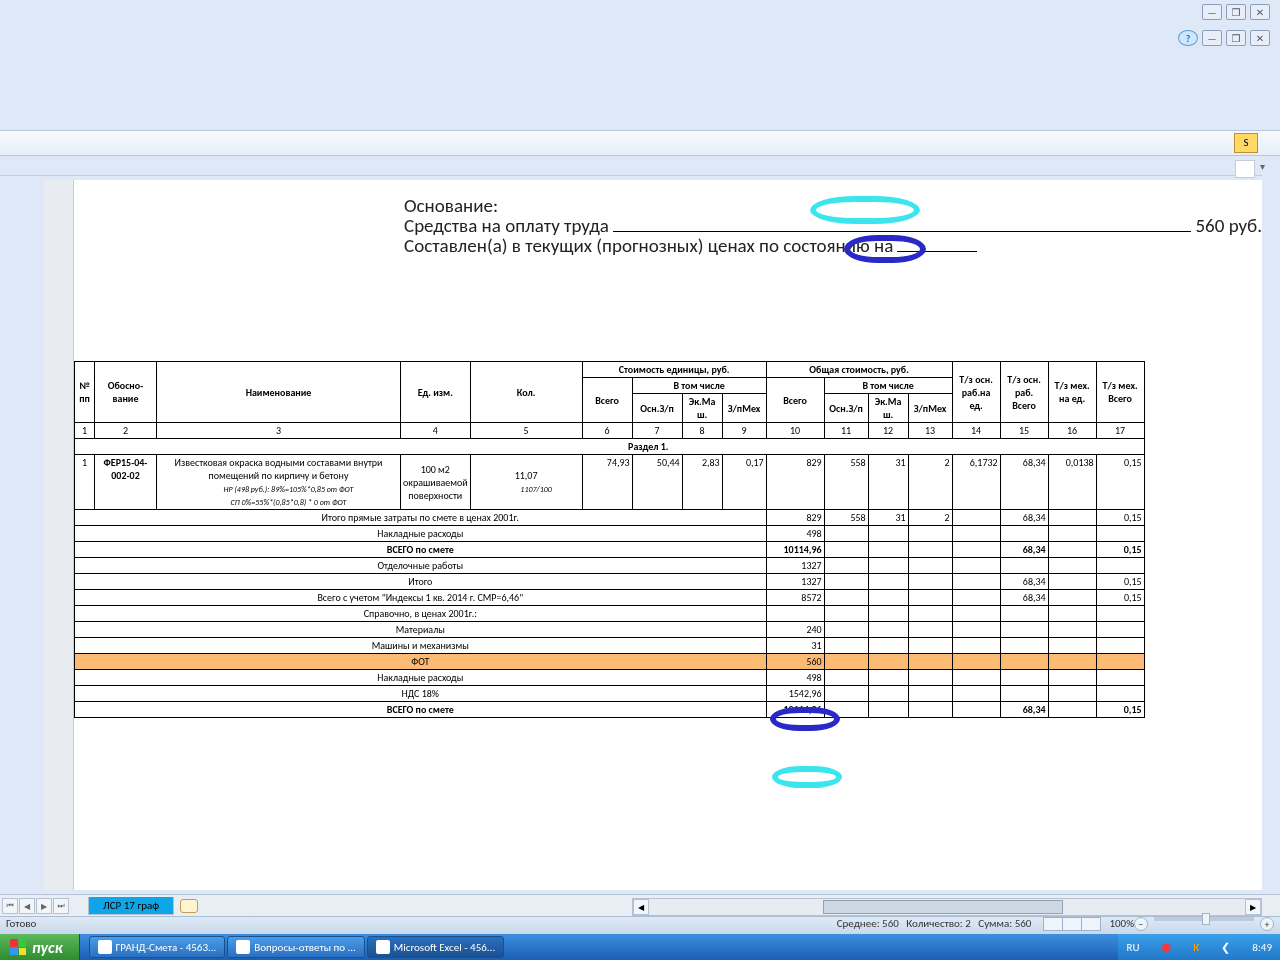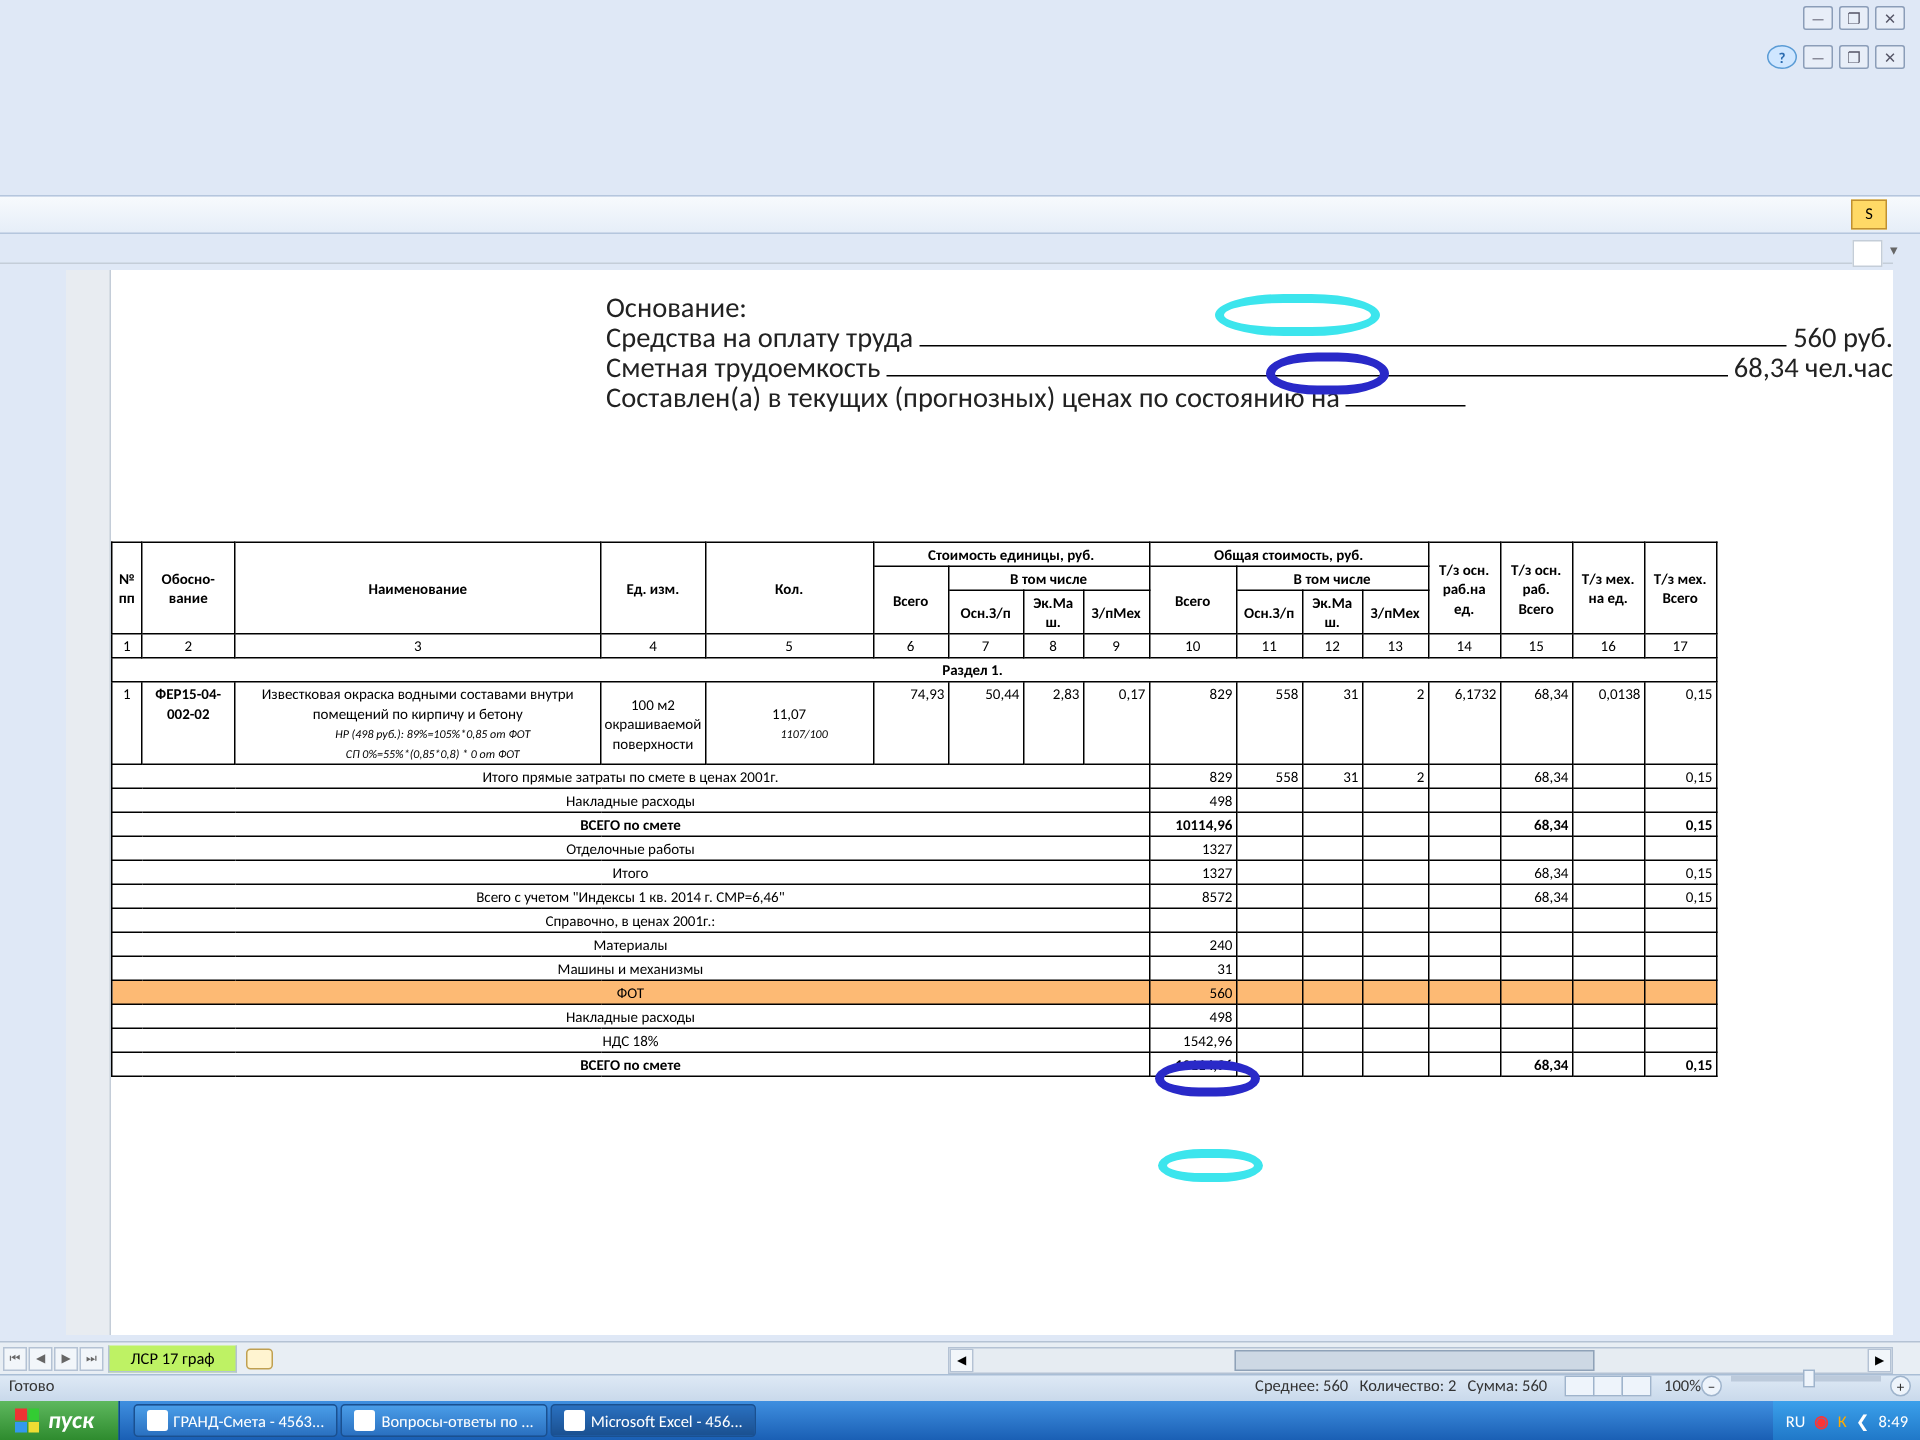--- a/index.html
+++ b/index.html
@@ -26,40 +26,40 @@
 .tbl .left { text-align:center; }
 .tbl .right { text-align:right; }
 .tbl .bold { font-weight:bold; }
 .tbl .tiny { font-size:8px; font-style:italic;padding-left:20px; }
 .sel-row td { background:#fdba74; }
 .circle-cyan { position:absolute; border:6px solid #3ce5ed; border-radius:50%/60%; pointer-events:none; }
 .circle-blue { position:absolute; border:6px solid #2929c8; border-radius:50%/60%; pointer-events:none; }
 .sheet-tabs { position:absolute; bottom:44px; left:0; right:0; height:22px; background:#e8eef4; border-top:1px solid #b4c2d4; display:flex; align-items:center; }
 .nav-btns { display:flex; margin-left:2px; }
 .nav-btns span { width:16px; height:16px; display:flex; align-items:center; justify-content:center; font-size:8px; color:#666; border:1px solid #b4c2d4; background:#f2f6fa; margin-right:1px; cursor:pointer; }
-.tab { background:#bef264; border:1px solid #b4c2d4; border-top:none; padding:2px 14px; font-size:11px; margin-left:2px; }
+.tab { background:#0ea5e9; border:1px solid #b4c2d4; border-top:none; padding:2px 14px; font-size:11px; margin-left:18px; }
 .tab-plus { width:18px; height:14px; border:1px solid #c0a050; background:#fff4d0; margin-left:6px; border-radius:3px; cursor:pointer; }
 .hscroll { position:absolute; right:18px; bottom:0; width:630px; height:18px; background:#e6ecf2; border:1px solid #b4c2d4; display:flex; align-items:center; }
 .hscroll .arrow { width:16px; height:16px; background:#f2f6fa; border:1px solid #b4c2d4; display:flex; align-items:center; justify-content:center; font-size:8px; cursor:pointer; }
 .hscroll .thumb { height:14px; background:#cdd8e4; border:1px solid #8fa2b8; position:absolute;  }
 .statusbar { position:absolute; bottom:26px; left:0; right:0; height:18px; background:linear-gradient(#dee9f5,#c9d9eb); border-top:1px solid #a9bed5; display:flex; align-items:flex-start; font-size:11px; padding:0 6px; color:#333; }
 .statusbar .spacer { flex:1; }
 .view-btns { display:flex; margin:0 8px; }
 .view-btns span { width:20px; height:14px; border:1px solid #9fb4cc; background:#eef4fb; margin-left:-1px; cursor:pointer; }
 .zoom-slider { width:100px; height:4px; background:#bccadb; margin:0 6px; position:relative; }
 .zoom-slider .knob { position:absolute; left:48px; top:-4px; width:8px; height:12px; background:#eef4fb; border:1px solid #9fb4cc; }
 .zoom-plus,.zoom-minus { width:14px; height:14px; border:1px solid #9fb4cc; background:#eef4fb; border-radius:50%; display:flex; align-items:center; justify-content:center; font-size:10px; cursor:pointer; }
 .taskbar { position:absolute; bottom:0; left:0; right:0; height:26px; background:linear-gradient(#3f8fe0,#1a5fb4); display:flex; align-items:center; }
 .start { background:linear-gradient(#5eb85e,#2e8b2e); height:26px; padding:0 16px 0 10px; display:flex; align-items:center; color:#fff; font-weight:bold; font-style:italic; font-size:16px; border-right:1px solid #0d4a8f; }
 .start .win { width:16px; height:16px; margin-right:6px; display:grid; grid-template:1fr 1fr/1fr 1fr; gap:1px; }
 .start .win span:nth-child(1){background:#e33;} .start .win span:nth-child(2){background:#3c3;} .start .win span:nth-child(3){background:#39e;} .start .win span:nth-child(4){background:#ed3;}
 .task-btn { height:22px; margin:2px 1px; padding:0 8px; background:linear-gradient(#4a9de8,#2a70c0); border:1px solid #1a5090; border-radius:3px; display:flex; align-items:center; color:#fff; font-size:11px; max-width:150px; overflow:hidden; white-space:nowrap; cursor:pointer; }
 .task-btn.active { background:linear-gradient(#2a70c0,#1a5090); }
 .task-btn .ico { width:14px; height:14px; margin-right:4px; background:#fff; border-radius:2px; display:inline-block; }
-.tray { margin-left:auto; background:linear-gradient(#3ba0eb,#2078c8); height:26px; padding:0 8px; display:flex; align-items:center; gap:6px; color:#fff; font-size:11px; }
+.tray { margin-left:auto; background:linear-gradient(#3ba0eb,#2078c8); height:26px; padding:0 8px; display:flex; align-items:center; gap:22px; color:#fff; font-size:11px; }
 .tray span { cursor:default; }
 </style>
 </head>
 <body>
 
 <div class="titlebar-controls">
   <span>—</span>
   <span>❐</span>
   <span>✕</span>
 </div>
@@ -82,25 +82,20 @@
 
   <div class="doc">
     <div class="info-block">
       <div class="info-line">
           <span class="info-label">Основание:</span>
         </div>
       <div class="info-line">
           <span class="info-label">Средства  на оплату труда</span>
           <span class="info-fill"></span>
           <span class="info-val">560  руб.</span>
-        </div>
-      <div class="info-line">
-          <span class="info-label">Сметная трудоемкость</span>
-          <span class="info-fill"></span>
-          <span class="info-val">68,34  чел.час</span>
         </div>
       <div class="info-line">
           <span class="info-label">Составлен(а) в текущих (прогнозных) ценах по состоянию на</span>
           <span class="info-fill" style="max-width:80px"></span>
         </div>
     </div>
   </div>
 
   <table class="tbl">
     <colgroup>

